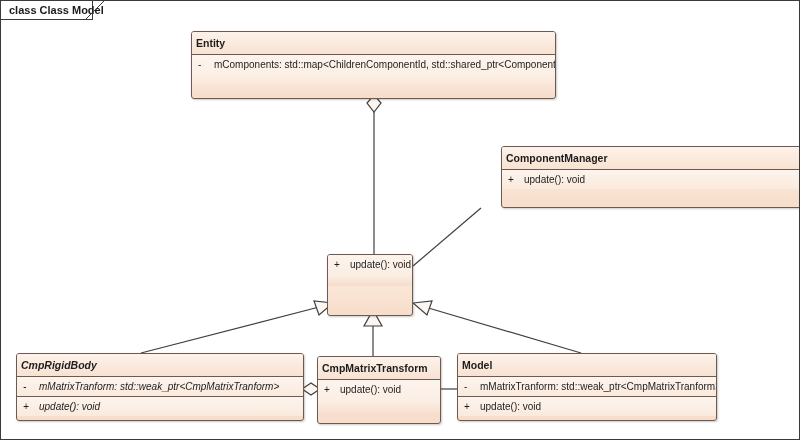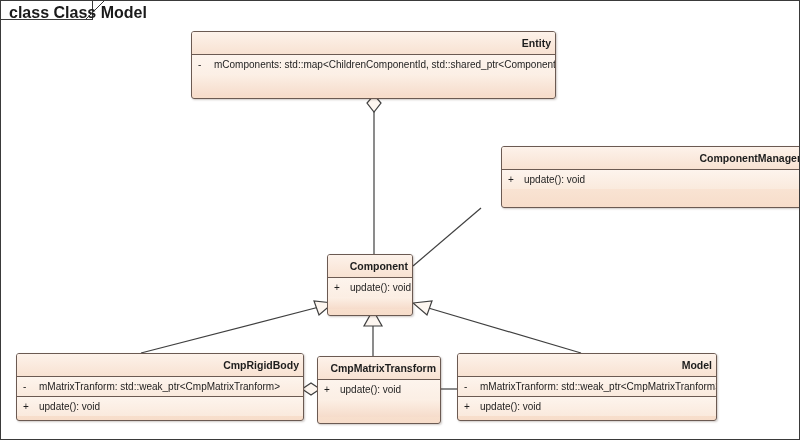--- a/index.html
+++ b/index.html
@@ -36,38 +36,38 @@
     left: 84px;
     top: 0px;
     width: 20px;
     height: 19px;
     overflow: hidden;
   }
   #frame-tab-label {
     position: absolute;
     left: 8px;
     top: 3px;
-    font-size: 16px;
+    font-size: 11px;
     font-weight: bold;
     color: #1a1a1a;
     white-space: nowrap;
     letter-spacing: 0px;
   }
   
   .uml-class {
     position: absolute;
     box-sizing: border-box;
     border: 1px solid #6b5a52;
     border-radius: 3px;
     background: linear-gradient(to bottom, #fdf1e8 0%, #fae6d7 55%, #f7ddca 100%);
     box-shadow: 1px 1px 2px rgba(80,60,50,0.28);
     overflow: hidden;
   }
   .uml-name {
-    text-align: right;
+    text-align: left;
     font-size: 10.5px;
     font-weight: bold;
     color: #1d1d1d;
     padding: 5px 4px 5px 4px;
     border-bottom: 1px solid #6b5a52;
     background: linear-gradient(to bottom, #fdf2ea 0%, #f8e2d2 100%);
     white-space: nowrap;
     overflow: hidden;
   }
   .uml-compartment {
@@ -161,30 +161,29 @@
   <div class="uml-class" id="cls-componentmanager" style="left:500px; top:145px; width:305px; height:62px;">
     <div class="uml-name">ComponentManager</div>
     <div class="uml-compartment last">
       <span class="uml-feature">
         <span class="uml-vis">+</span><span>update(): void</span>
       </span>
     </div>
   </div>
 
   <div class="uml-class" id="cls-component" style="left:326px; top:253px; width:86px; height:62px;">
-    <div class="uml-name">Component</div>
     <div class="uml-compartment last">
       <span class="uml-feature">
         <span class="uml-vis">+</span><span>update(): void</span>
       </span>
       <div class="uml-filler" style="height:12px;"></div>
     </div>
   </div>
 
-  <div class="uml-class" id="cls-cmprigidbody" style="left:15px; top:352px; width:288px; height:68px;">
+  <div class="uml-class" id="cls-cmprigidbody" style="left:15px; top:352px; width:288px; height:68px;font-style:italic;">
     <div class="uml-name">CmpRigidBody</div>
     <div class="uml-compartment">
       <span class="uml-feature">
         <span class="uml-vis">-</span><span>mMatrixTranform: std::weak_ptr&lt;CmpMatrixTranform&gt;</span>
       </span>
     </div>
     <div class="uml-compartment last">
       <span class="uml-feature">
         <span class="uml-vis">+</span><span>update(): void</span>
       </span>

